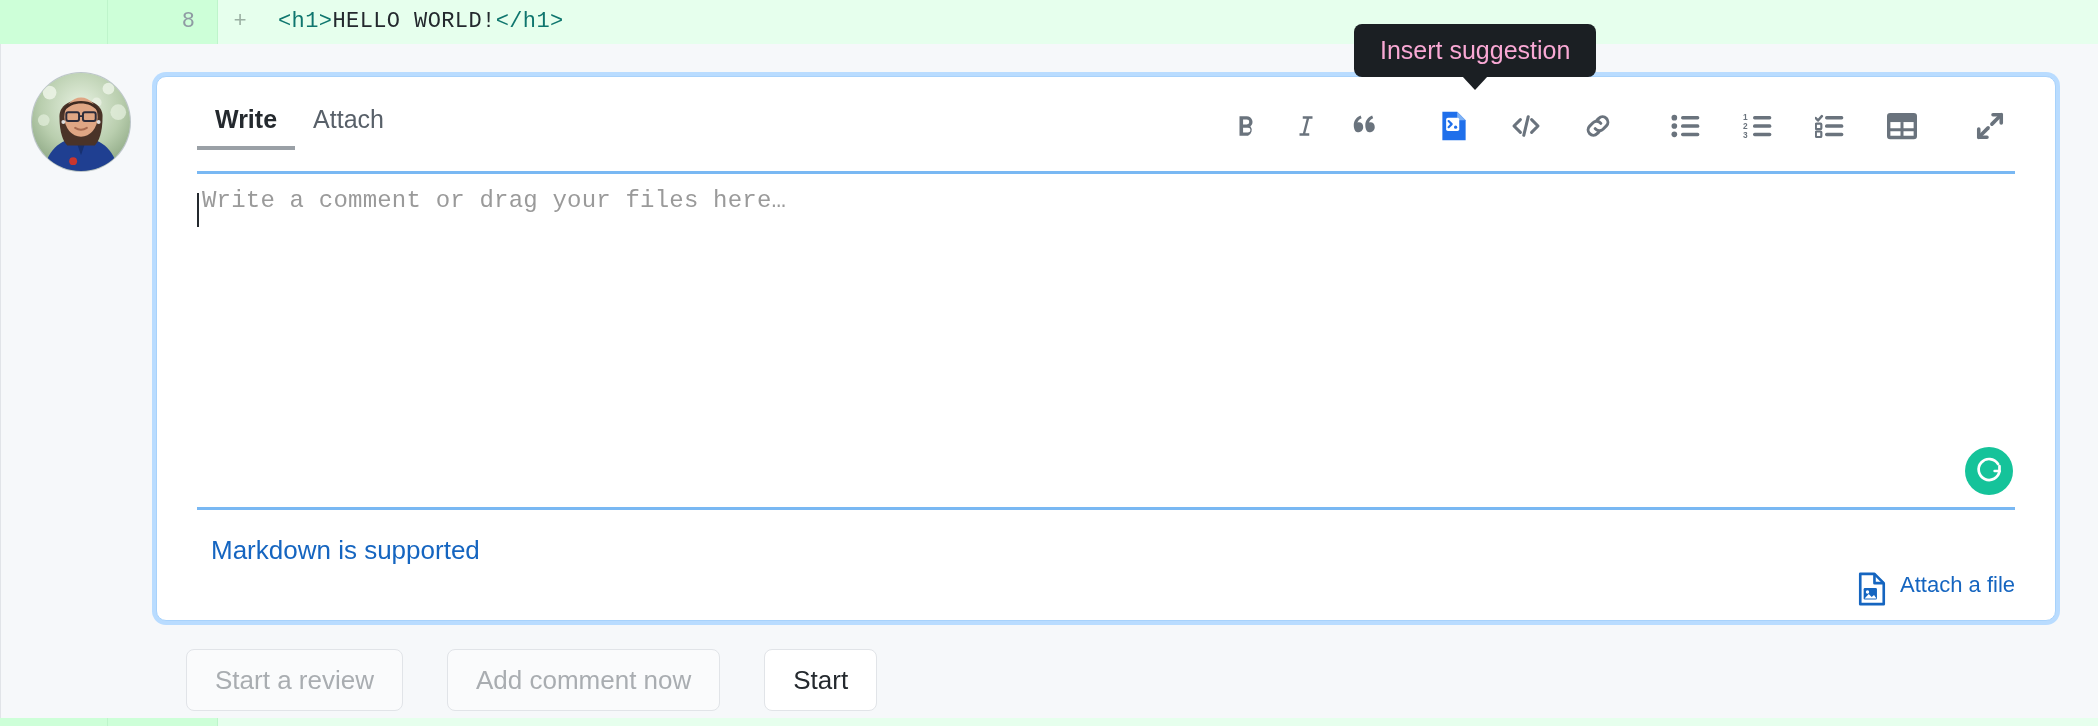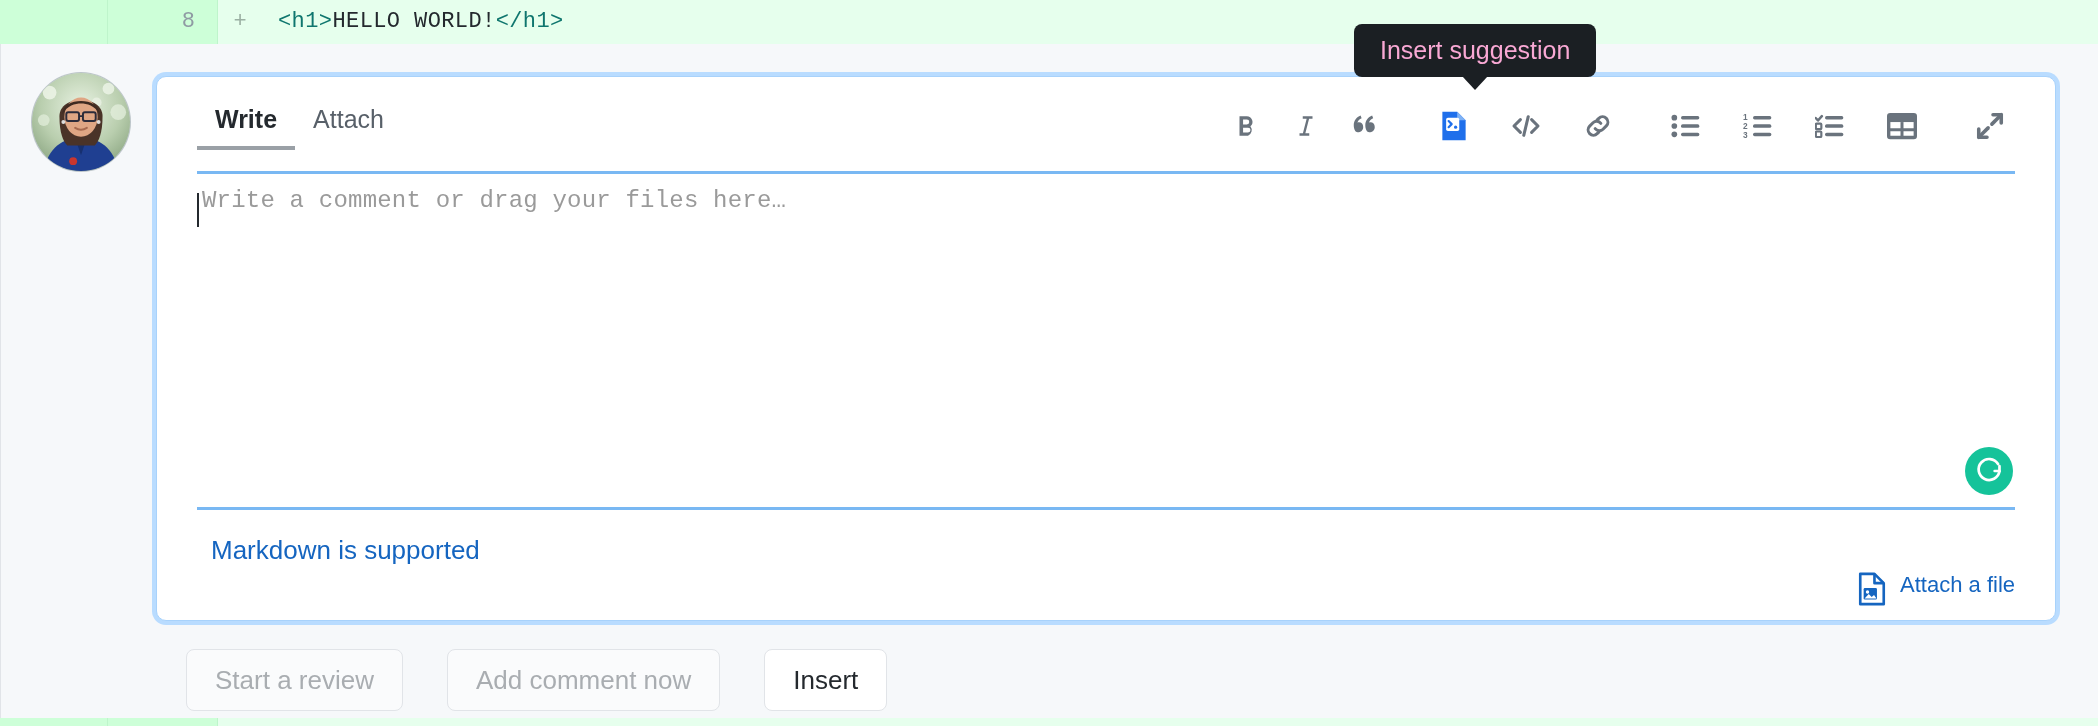--- a/index.html
+++ b/index.html
@@ -454,21 +454,21 @@
           </svg>
         </span>
         <span>Attach a file</span>
       </div>
 
     </div>
 
     <div class="actions">
       <div class="btn disabled">Start a review</div>
       <div class="btn disabled">Add comment now</div>
-      <div class="btn primary-outline">Insert</div>
+      <div class="btn primary-outline">Start</div>
     </div>
 
   </div>
 
   <div class="diff-row-bottom">
     <div class="b1"></div>
     <div class="b2"></div>
     <div class="b3"></div>
   </div>
 

